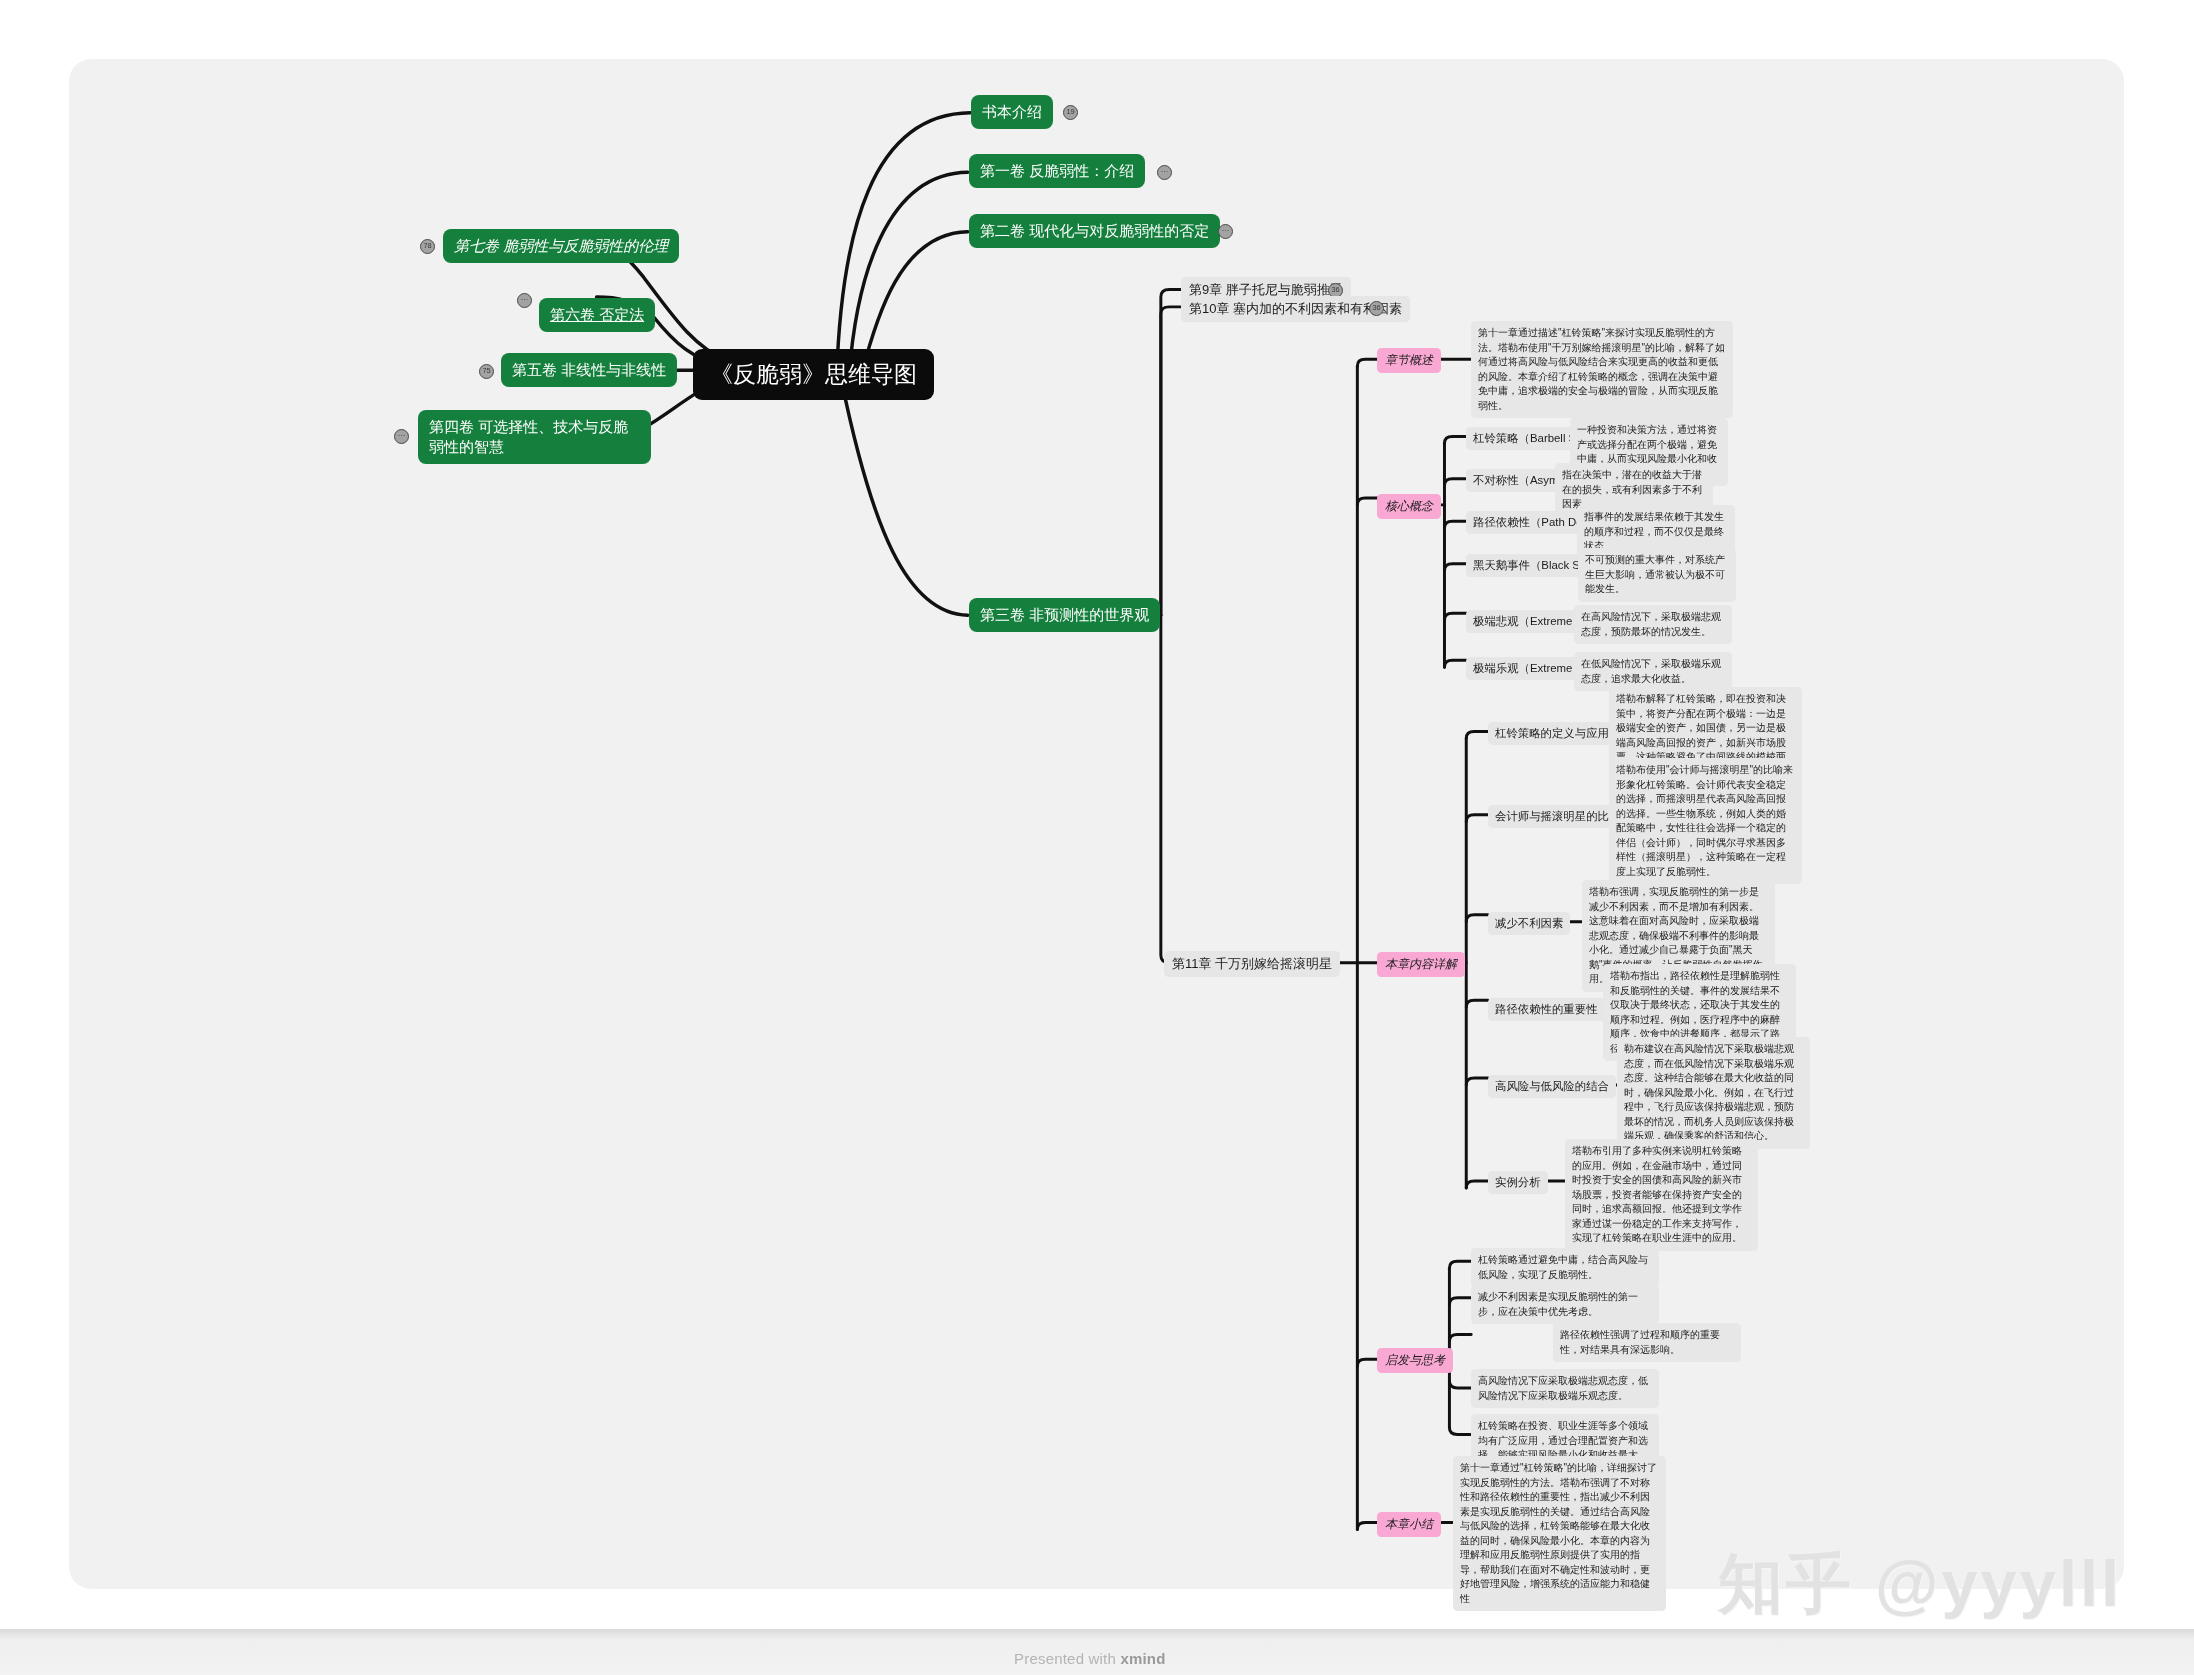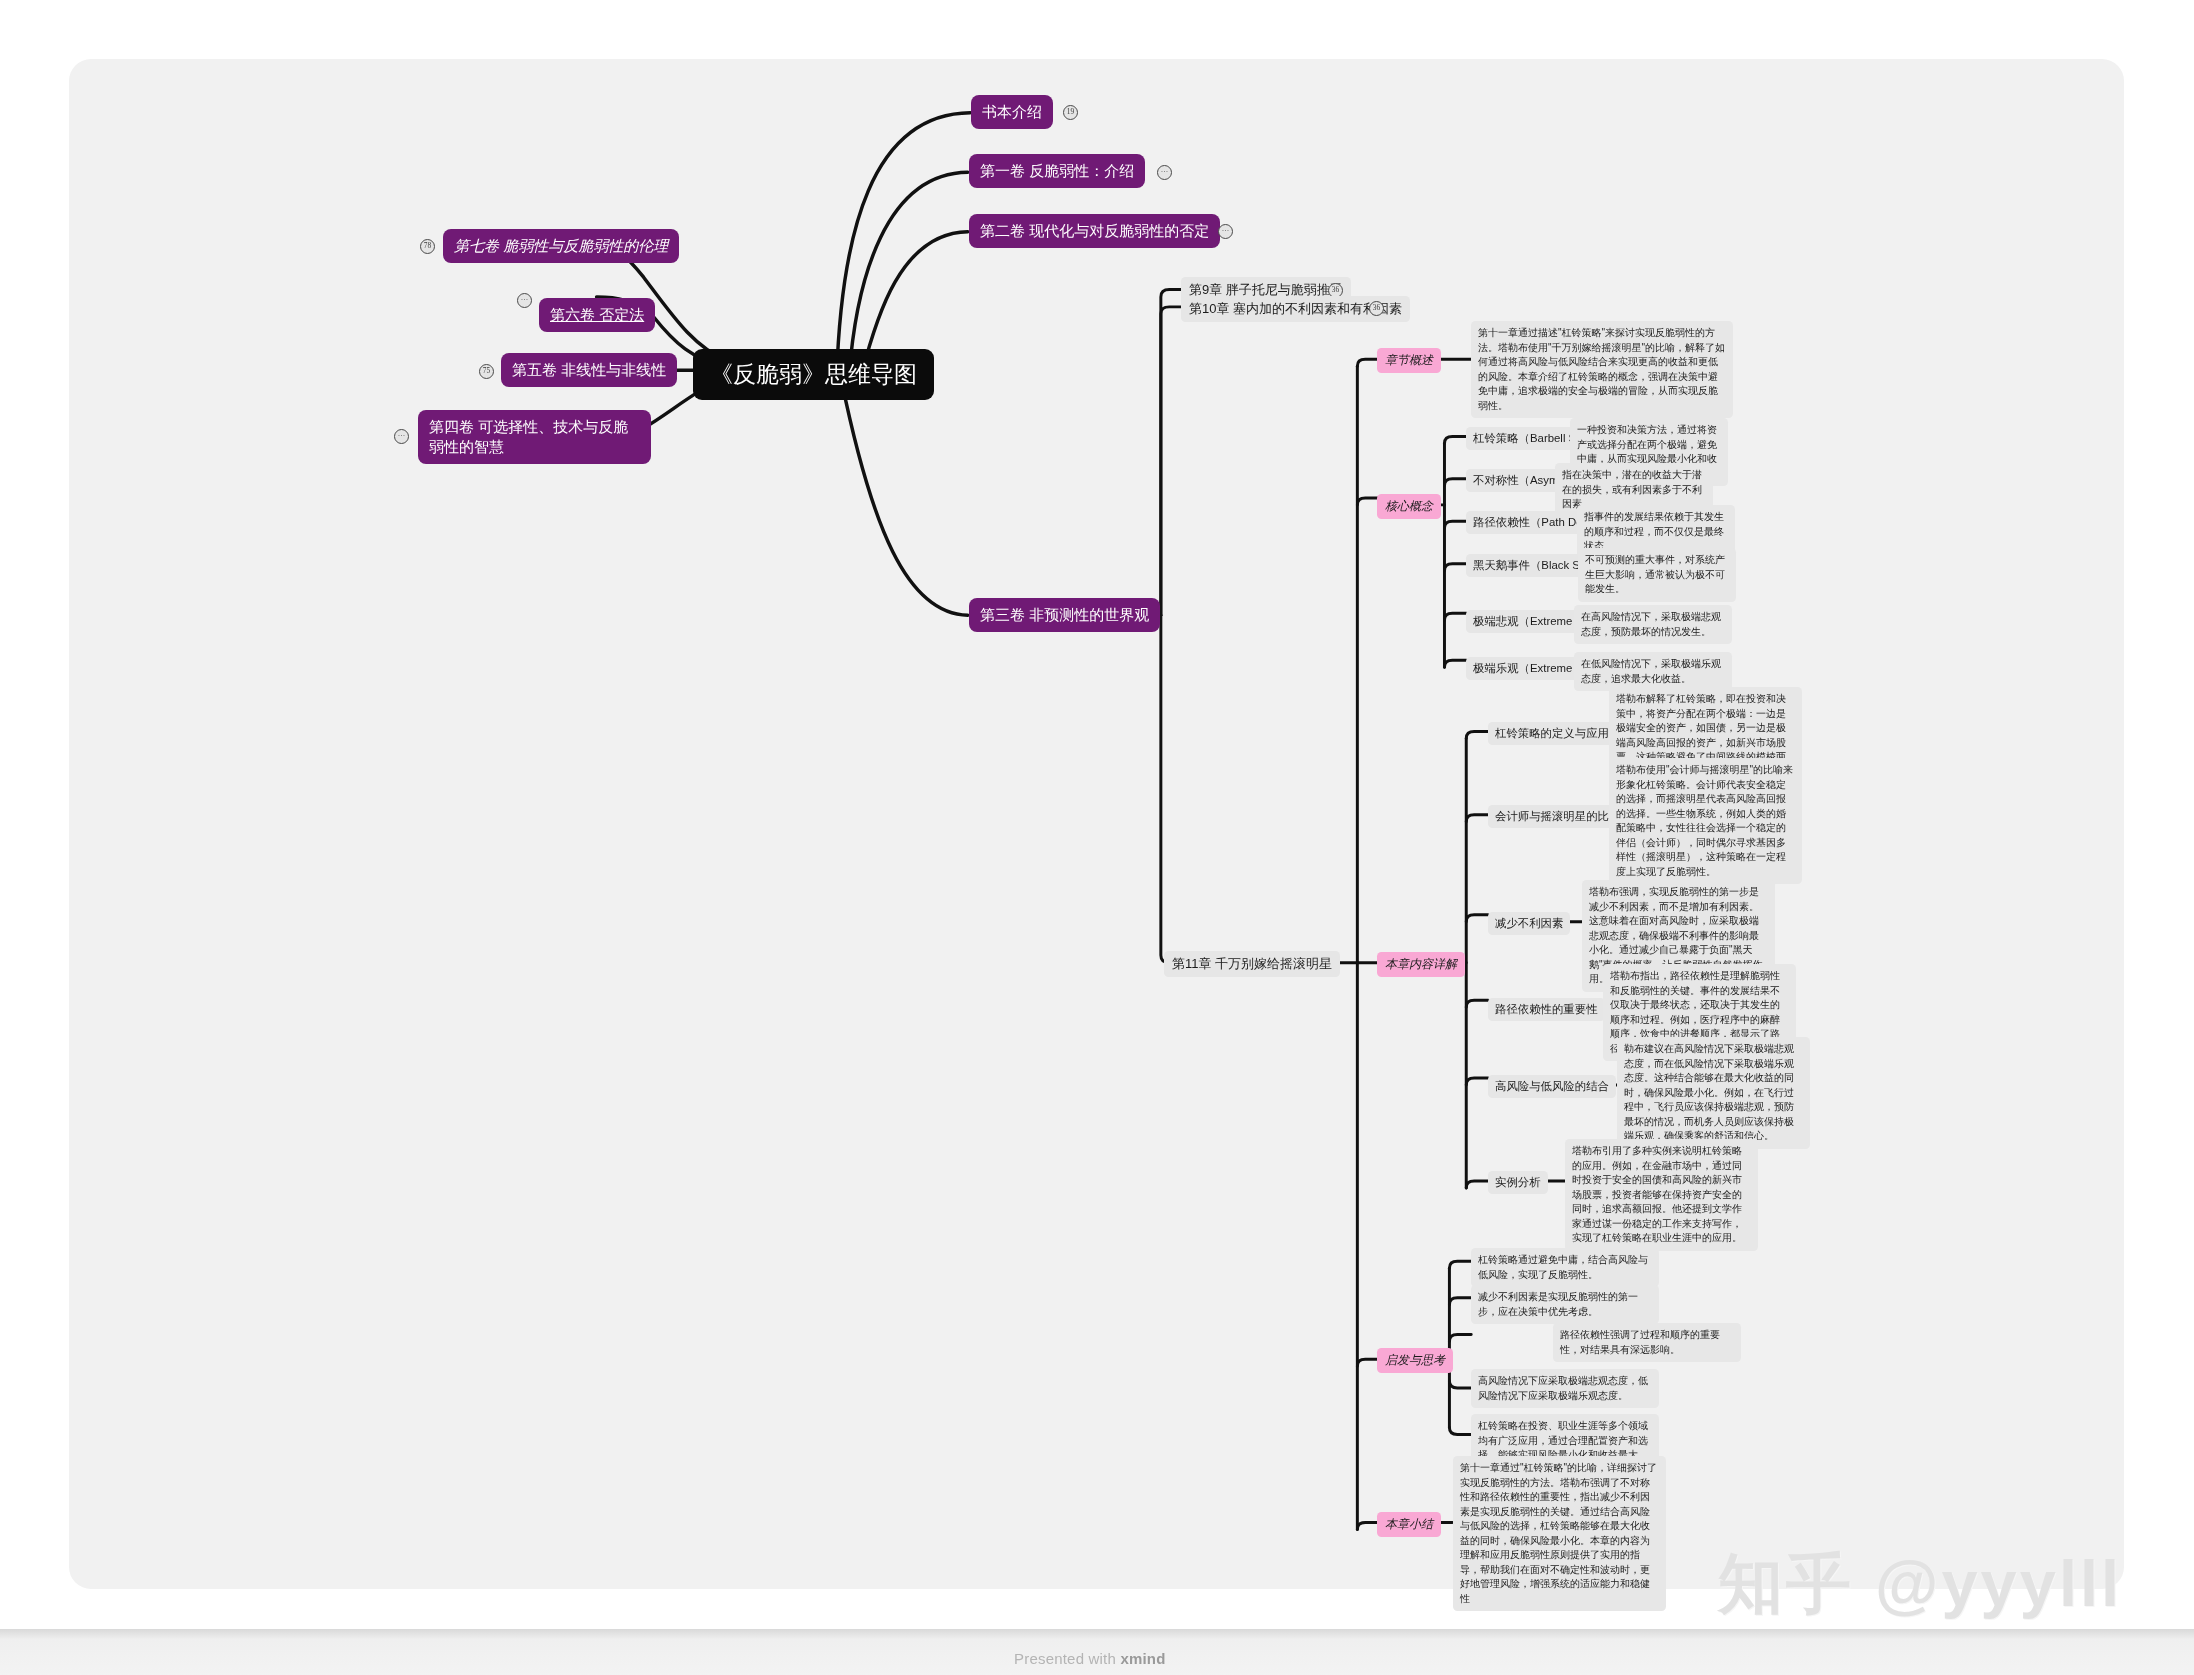--- a/index.html
+++ b/index.html
@@ -39,21 +39,21 @@
   
   .node{position:absolute;box-sizing:border-box;}
 
   .central{
     background:#0b0b0b;color:#ffffff;border-radius:9px;
     font-size:23px;line-height:1.25;
     padding:11px 17px;white-space:nowrap;
     font-weight:500;
   }
   .vol{
-    background:#701a75;color:#ffffff;border-radius:8px;
+    background:#15803d;color:#ffffff;border-radius:8px;
     font-size:15px;line-height:1.34;
     padding:7px 11px;
     font-weight:500;
   }
   .chapter{
     background:#e6e6e6;color:#1b1b1b;border-radius:4.5px;
     font-size:13px;line-height:1.3;padding:4.5px 8px;white-space:nowrap;
   }
   .branch{
     background:#f9a8d4;color:#1b1b1b;border-radius:4.5px;
@@ -62,22 +62,22 @@
   .leaf{
     background:#e6e6e6;color:#1b1b1b;border-radius:4.5px;
     font-size:11.4px;line-height:1.3;padding:4px 7px;white-space:nowrap;
   }
   .para{
     background:#e7e7e7;color:#1b1b1b;border-radius:4.5px;
     font-size:10px;line-height:1.45;padding:5px 7px;
   }
   .small-badge{
     position:absolute;width:13px;height:13px;border-radius:50%;
-    border:1px solid #4a4a4a;background:#e5e5e5;color:#3a3a3a;
-    font-size:7.4px;line-height:11.4px;text-align:center;font-family:Liberation Serif, serif;
+    border:1px solid #4a4a4a;background:#a3a3a3;color:#3a3a3a;
+    font-size:7.4px;line-height:11.4px;text-align:center;
   }
 </style>
 </head>
 <body>
 
 <div id="canvas"></div>
 
 <svg id="links" xmlns="http://www.w3.org/2000/svg" viewBox="0 0 4432 3384" width="2194" height="1675">
   <g fill="none" stroke="#111111" stroke-width="7" stroke-linecap="round">
 

